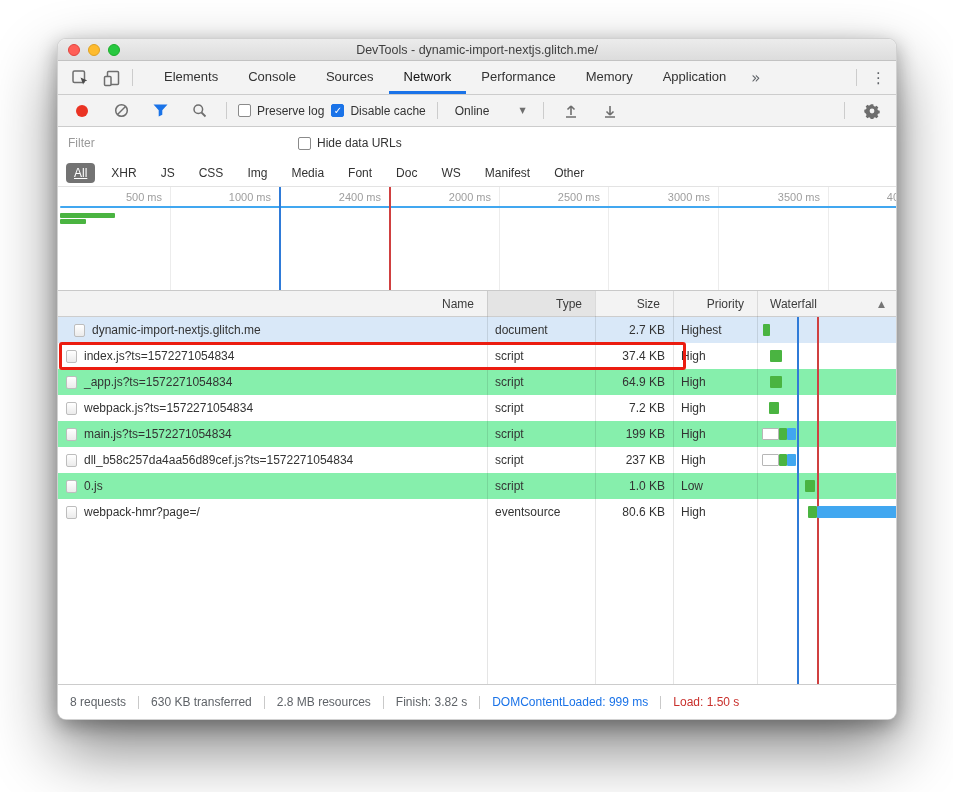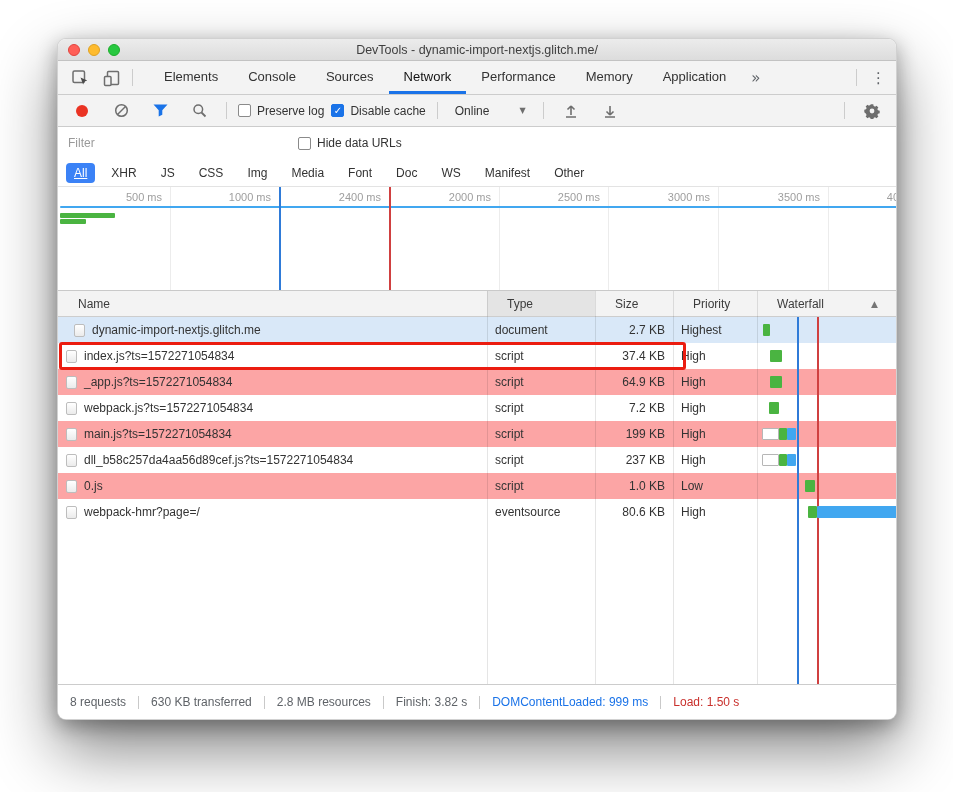--- a/index.html
+++ b/index.html
@@ -49,44 +49,44 @@
   .dd-arrow { font-family:"DejaVu Sans",sans-serif; font-size:8px; color:#6e6e6e; }
 
   
   .filter-bar { flex:none; height:32px; background:#fff; display:flex; align-items:center; padding:0 10px; gap:30px; }
   .filter-input { border:0; outline:none; font-size:12px; color:#333; width:200px; font-family:"Liberation Sans",sans-serif; background:transparent; }
   .filter-input::placeholder { color:#9a9a9a; }
 
   
   .pill-bar { flex:none; height:28px; display:flex; align-items:center; padding:0 8px; gap:8px; border-bottom:1px solid #e3e3e3; }
   .pill { font-size:12px; color:#333; padding:3px 8px; border-radius:4px; cursor:pointer; }
-  .pill.selected { background:#3b82f6; color:#fff;text-decoration:underline; }
+  .pill.selected { background:#737373; color:#fff;text-decoration:underline; }
 
   
   .overview { position:relative; flex:none; height:104px; background:#fff; border-bottom:1px solid #c9c9c9; overflow:hidden; }
   .ov-grid { position:absolute; top:0; bottom:0; width:1px; background:#ececec; }
   .ov-label { position:absolute; top:4px; font-size:11px; color:#9e9e9e; white-space:nowrap; }
   .ov-bar { position:absolute; border-radius:1px; }
   .ov-bar.download { background:#41a7f0; }
   .ov-bar.waiting  { background:#4ab441; }
   .event-line { position:absolute; top:0; bottom:0; width:2px; z-index:1; }
   .event-line.dcl  { background:#2f7bd8; }
   .event-line.load { background:#d04040; }
 
   
   .table-area { flex:1; min-height:0; display:flex; flex-direction:column; position:relative; }
   .grid-header { position:relative; flex:none; height:26px; background:#f3f3f3; border-bottom:1px solid #cdcdcd; font-size:12px; color:#3c3c3c; }
-  .hcell { position:absolute; top:0; height:100%; display:flex; align-items:center; padding:0 20px; cursor:pointer; }
+  .hcell { position:absolute; top:0; height:100%; display:flex; align-items:center; padding:0 13px; cursor:pointer;justify-content:flex-end; }
   .hcell.shaded { background:#e4e4e4; }
   .sort-arrow { margin-left:auto; font-family:"DejaVu Sans",sans-serif; font-size:9px; color:#757575; }
   .col-sep { position:absolute; top:0; bottom:0; width:1px; background:rgba(0,0,0,.10); z-index:3; }
 
   .tbody { position:relative; flex:1; min-height:0; background:#fff; overflow:hidden; }
   .row { position:relative; height:26px; font-size:12px; color:#333; cursor:default; }
-  .row.striped  { background:#fca5a5; }
+  .row.striped  { background:#86efac; }
   .row.selected { background:#d9e8f8; }
   .cell { position:absolute; top:0; height:100%; display:flex; align-items:center; padding:0 8px; white-space:nowrap; overflow:hidden; }
   .cell.right { justify-content:flex-end; }
   .file-icon { width:11px; height:13px; border:1px solid #bdbdbd; border-radius:2px; background:linear-gradient(#ffffff,#ebebeb); margin-right:7px; flex:none; }
   .wf-cell { padding:0; }
   .wf-bar { position:absolute; top:7px; height:12px; border-radius:1px; z-index:2; }
   .wf-bar.waiting  { background:#4ab441; }
   .wf-bar.download { background:#41a7f0; }
   .wf-bar.queueing { background:#fff; border:1px solid #b6b6b6; }
   .red-ring { position:absolute; left:1px; top:-1px; width:627px; height:28px; border:3px solid #eb1c10; border-radius:3px; z-index:6; pointer-events:none; }

